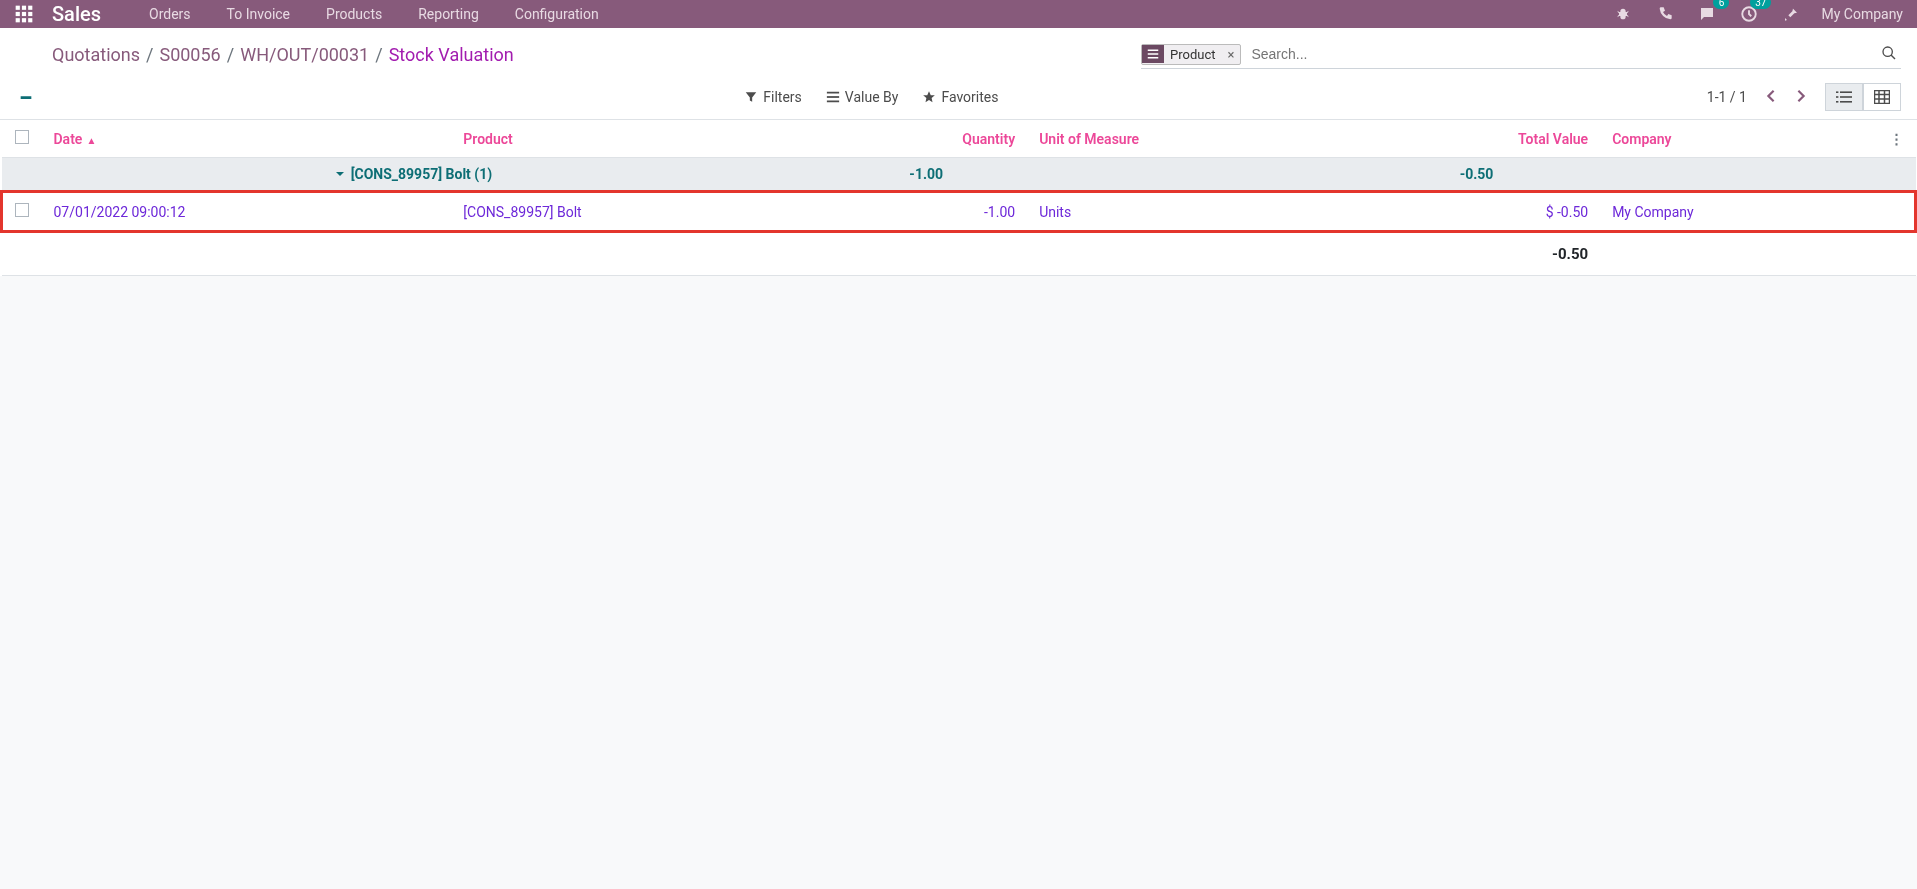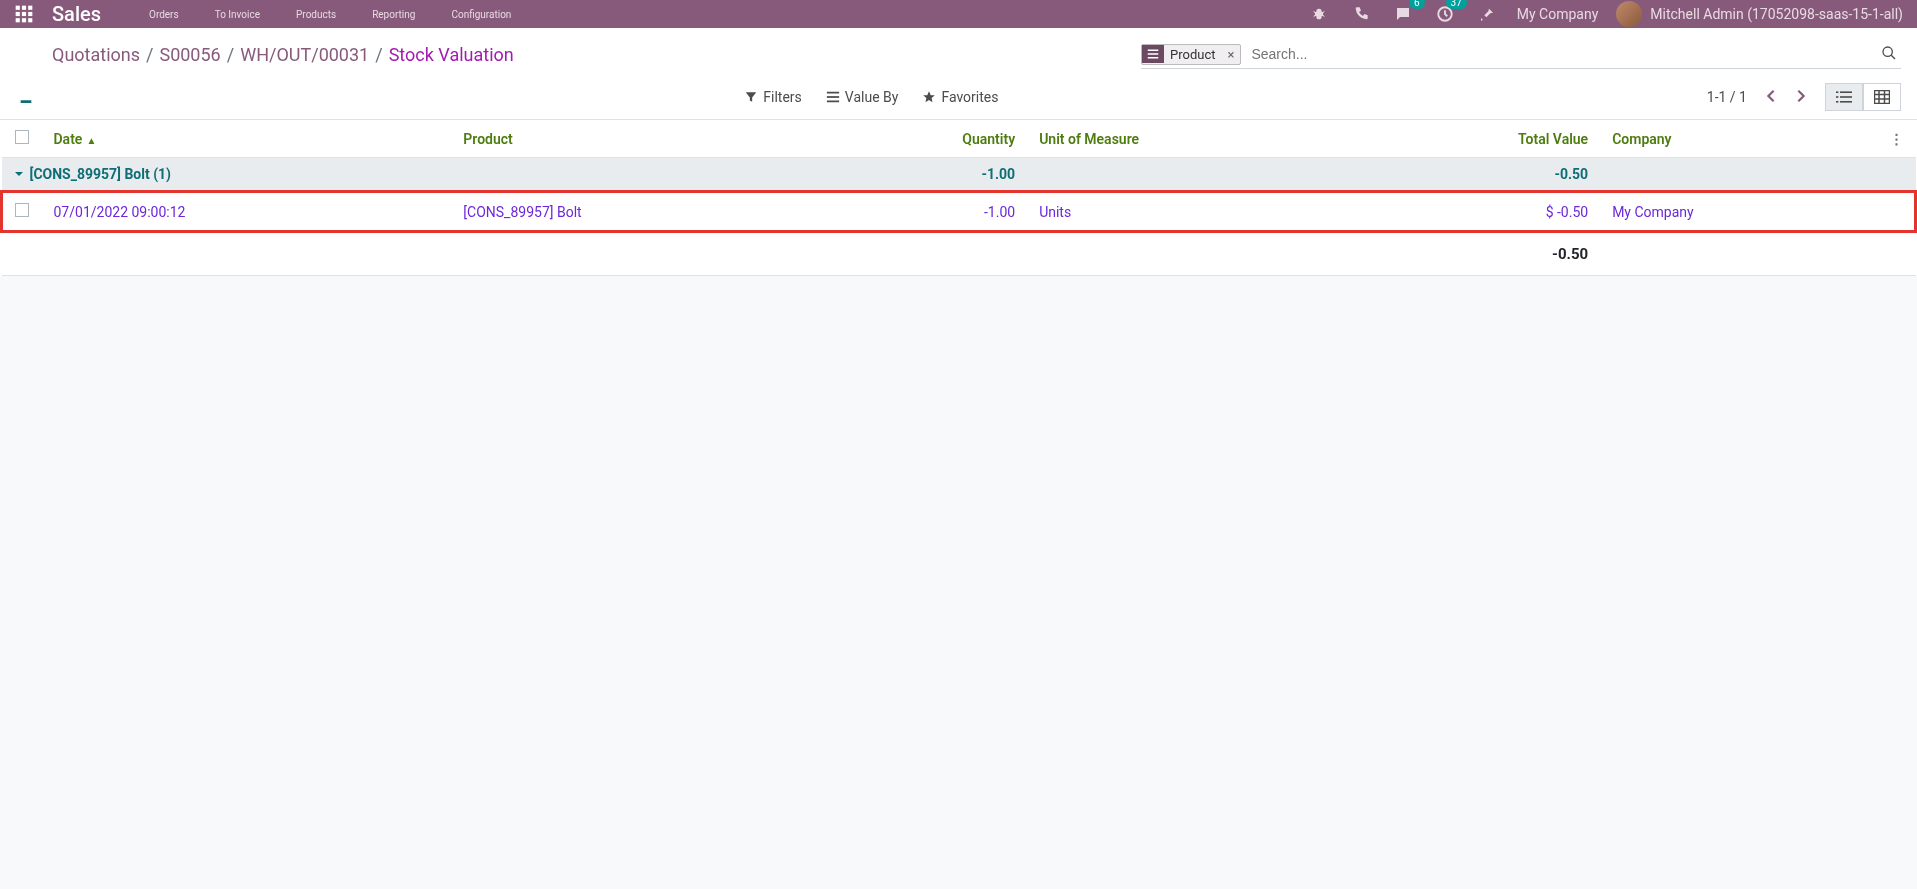--- a/index.html
+++ b/index.html
@@ -1,21 +1,21 @@
 <!DOCTYPE html>
 <html><head>
 <meta charset="utf-8">
 <style>
 * { box-sizing: border-box; margin: 0; padding: 0; }
 body { font-family: -apple-system, BlinkMacSystemFont, "Segoe UI", Roboto, sans-serif; font-size: 14px; color: #212529; background: #f8f9fa; }
 
 .navbar { background: #875a7b; color: #fff; height: 28px; display: flex; align-items: center; padding: 0 14px; }
 .navbar .apps-icon { width: 20px; height: 20px; margin-right: 18px; cursor: pointer; }
 .navbar .app-title { font-size: 20px; font-weight: 500; margin-right: 30px; }
-.navbar .nav-item { color: #e8dae3; padding: 0 18px; cursor: pointer; font-size: 10px; }
+.navbar .nav-item { color: #e8dae3; padding: 0 18px; cursor: pointer; font-size: 14px; }
 .navbar .nav-right { margin-left: auto; display: flex; align-items: center; gap: 18px; }
 .navbar .icon-btn { cursor: pointer; position: relative; display: flex; align-items: center; justify-content: center; width: 24px; height: 24px; color: #e8dae3; }
 .navbar .badge { position: absolute; top: -6px; right: -10px; background: #00a09d; color: #fff; border-radius: 10px; font-size: 10px; padding: 1px 5px; min-width: 16px; text-align: center; }
 .navbar .company { color: #e8dae3; cursor: pointer; font-size: 14px; }
 .navbar .user { display: flex; align-items: center; gap: 8px; cursor: pointer; color: #e8dae3; font-size: 14px; }
 .navbar .avatar { width: 26px; height: 26px; border-radius: 50%; background: linear-gradient(135deg, #c08a6b, #8a5a3b); }
 
 .control-panel { background: #fff; padding: 12px 16px 8px; border-bottom: 1px solid #dee2e6; }
 .cp-row { display: flex; align-items: center; justify-content: space-between; }
 .breadcrumb { display: flex; align-items: center; font-size: 18px; gap: 6px; margin-left: 36px; }
@@ -24,43 +24,43 @@
 .breadcrumb .current { color: #a21caf; }
 
 .search-box { display: flex; align-items: center; border: 1px solid #ced4da; border-left: none; border-right: none; border-top: none; min-width: 760px; padding: 2px 0; }
 .facet { display: flex; align-items: center; background: #f0eef1; border: 1px solid #bbb; border-radius: 2px; font-size: 13px; margin-right: 6px; }
 .facet-icon { background: #6b4962; color: #fff; padding: 3px 5px; display: flex; align-items: center; }
 .facet-label { padding: 2px 6px; color: #333; }
 .facet-remove { padding: 2px 6px; cursor: pointer; color: #666; }
 .search-input { border: none; outline: none; flex: 1; font-size: 14px; color: #333; padding: 4px; }
 .search-icon { color: #6c757d; cursor: pointer; padding: 0 4px; }
 
-.cp-second-row { display: flex; align-items: center; justify-content: space-between; margin-top: 14px; }
+.cp-second-row { display: flex; justify-content: space-between; margin-top: 14px; }
 .cp-left .download-btn { color: #0d6e75; cursor: pointer; width: 20px; height: 20px; display: inline-flex; align-items: center; justify-content: center; }
 .toolbar-mid { display: flex; align-items: center; gap: 24px; }
 .toolbar-btn { display: flex; align-items: center; gap: 5px; color: #4c4c4c; cursor: pointer; font-size: 14px; }
 .cp-right { display: flex; align-items: center; gap: 14px; }
 .pager { color: #4c4c4c; font-size: 14px; }
 .pager-nav { display: flex; gap: 10px; }
 .pager-arrow { color: #875a7b; cursor: pointer; font-size: 16px; padding: 2px 4px; }
 .view-switcher { display: flex; }
 .view-btn { border: 1px solid #ced4da; padding: 6px 10px; cursor: pointer; background: #fff; display: flex; align-items: center; }
 .view-btn.active { background: #e9ecef; }
 
 .table-wrap { background: #fff; }
 table { width: 100%; border-collapse: collapse; }
-th { text-align: left; font-weight: 600; padding: 10px 12px; border-bottom: 1px solid #dee2e6; font-size: 14px; color: #4d7c0f; }
+th { text-align: left; font-weight: 600; padding: 10px 12px; border-bottom: 1px solid #dee2e6; font-size: 14px; color: #ec4899; }
 th.num, td.num { text-align: right; }
 .sort-icon { font-size: 10px; margin-left: 4px; }
 .checkbox-cell { width: 40px; text-align: center; }
 .checkbox { width: 14px; height: 14px; border: 1px solid #adb5bd; display: inline-block; background: #fff; cursor: pointer; }
 .optional-cell { width: 30px; text-align: center; color: #6c757d; cursor: pointer; }
 
 tr.group-row { background: #e9ecef; border-bottom: 1px solid #dee2e6; }
-tr.group-row td { padding: 8px 12px; font-weight: 700; color: #0d6e75; font-size: 14px; }
+tr.group-row td { padding: 8px 12px; font-weight: 700; color: #0d6e75; font-size: 14px; text-align: center; }
 .group-toggle { display: inline-flex; align-items: center; gap: 6px; cursor: pointer; }
 
 tr.data-row { border: 3px solid #e3352d; }
 tr.data-row td { padding: 10px 12px; font-size: 14px; color: #6d28d9; border-bottom: 1px solid #dee2e6; }
 tr.data-row td:first-child { border-left: none; }
 
 tr.total-row td { padding: 12px 12px; font-weight: 700; text-align: right; font-size: 15px; color: #212529; border-bottom: 1px solid #dee2e6; }
 
 .svg-icon { width: 14px; height: 14px; display: inline-block; }
 </style>
@@ -110,24 +110,20 @@
           <path d="M12 7v5l3 3"></path>
         </svg>
       <span class="badge">37</span>
     </div>
     <div class="icon-btn">
       <svg viewBox="0 0 24 24" width="16" height="16" fill="#e8dae3">
           <path d="M14 3l7 7-4 1-6 6-3-3 6-6 1-4-1-1zM3 18l3 3-3 1 0-4z"></path>
         </svg>
     </div>
     <div class="company">My Company</div>
-    <div class="user">
-      <div class="avatar"></div>
-      <span>Mitchell Admin (17052098-saas-15-1-all)</span>
-    </div>
   </div>
 </div>
 
 <div class="control-panel">
   <div class="cp-row">
     <div class="breadcrumb">
       <a>Quotations</a>
       <span class="sep">/</span>
       <a>S00056</a>
       <span class="sep">/</span>

